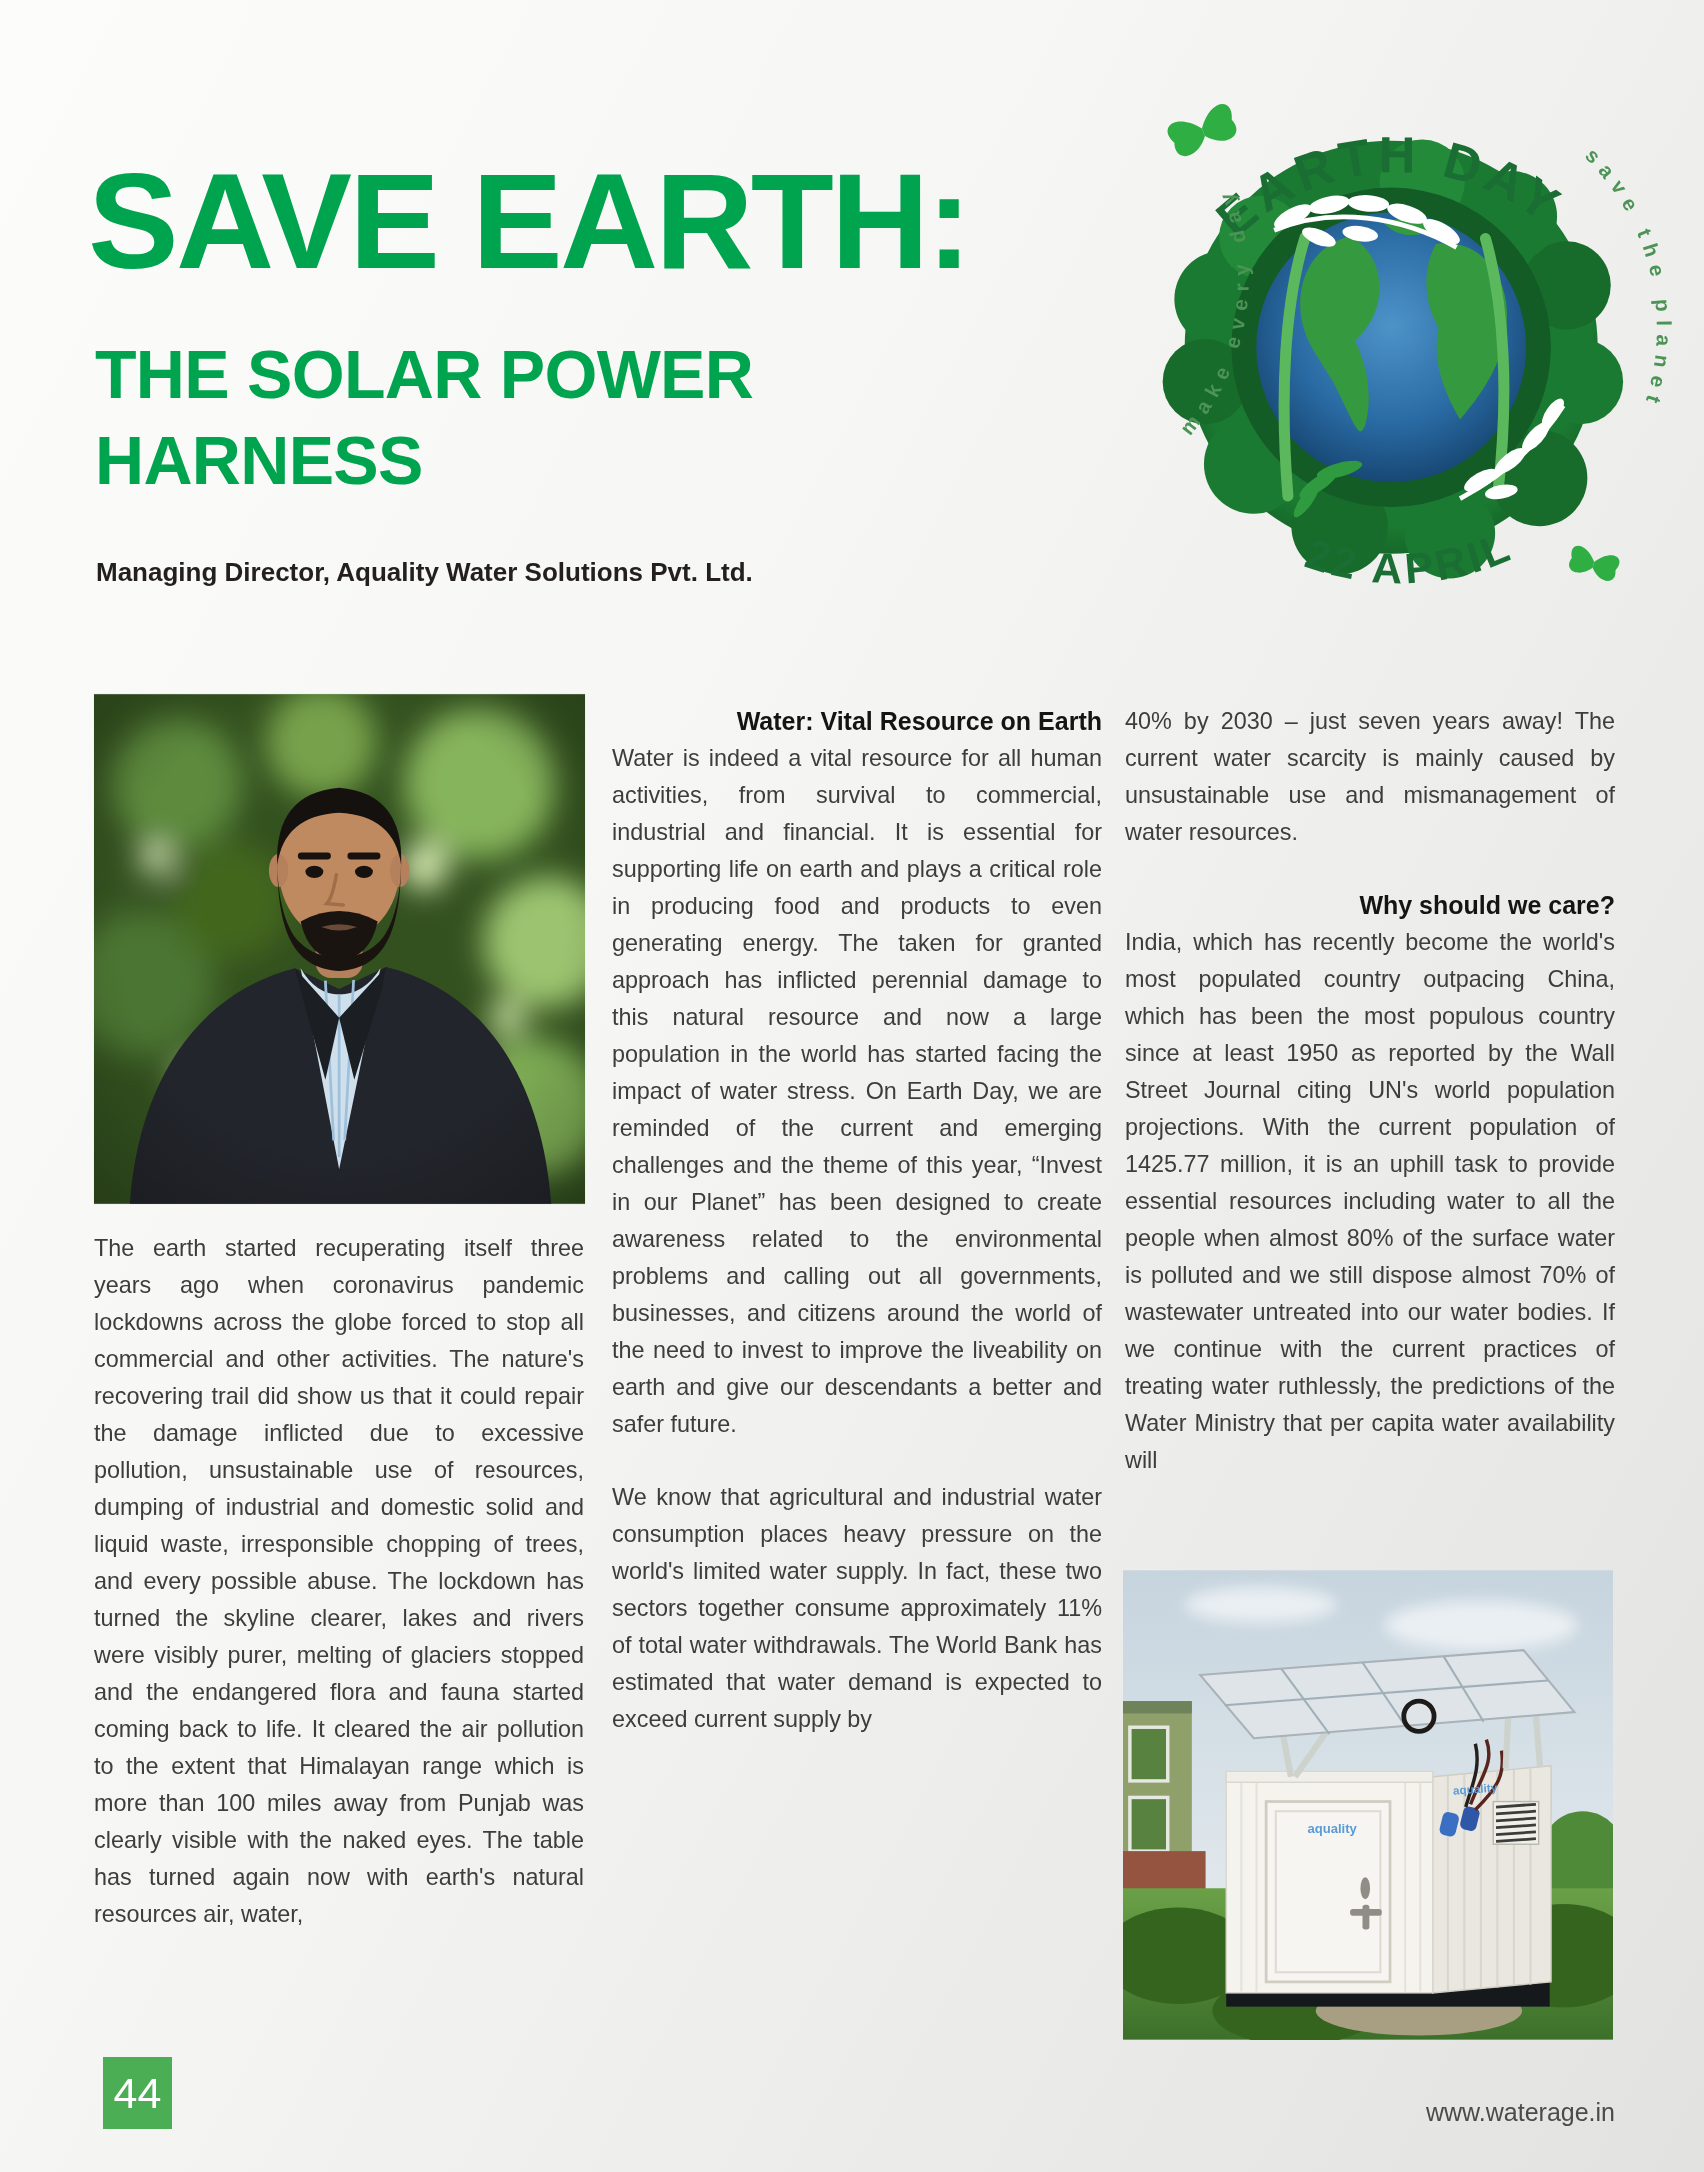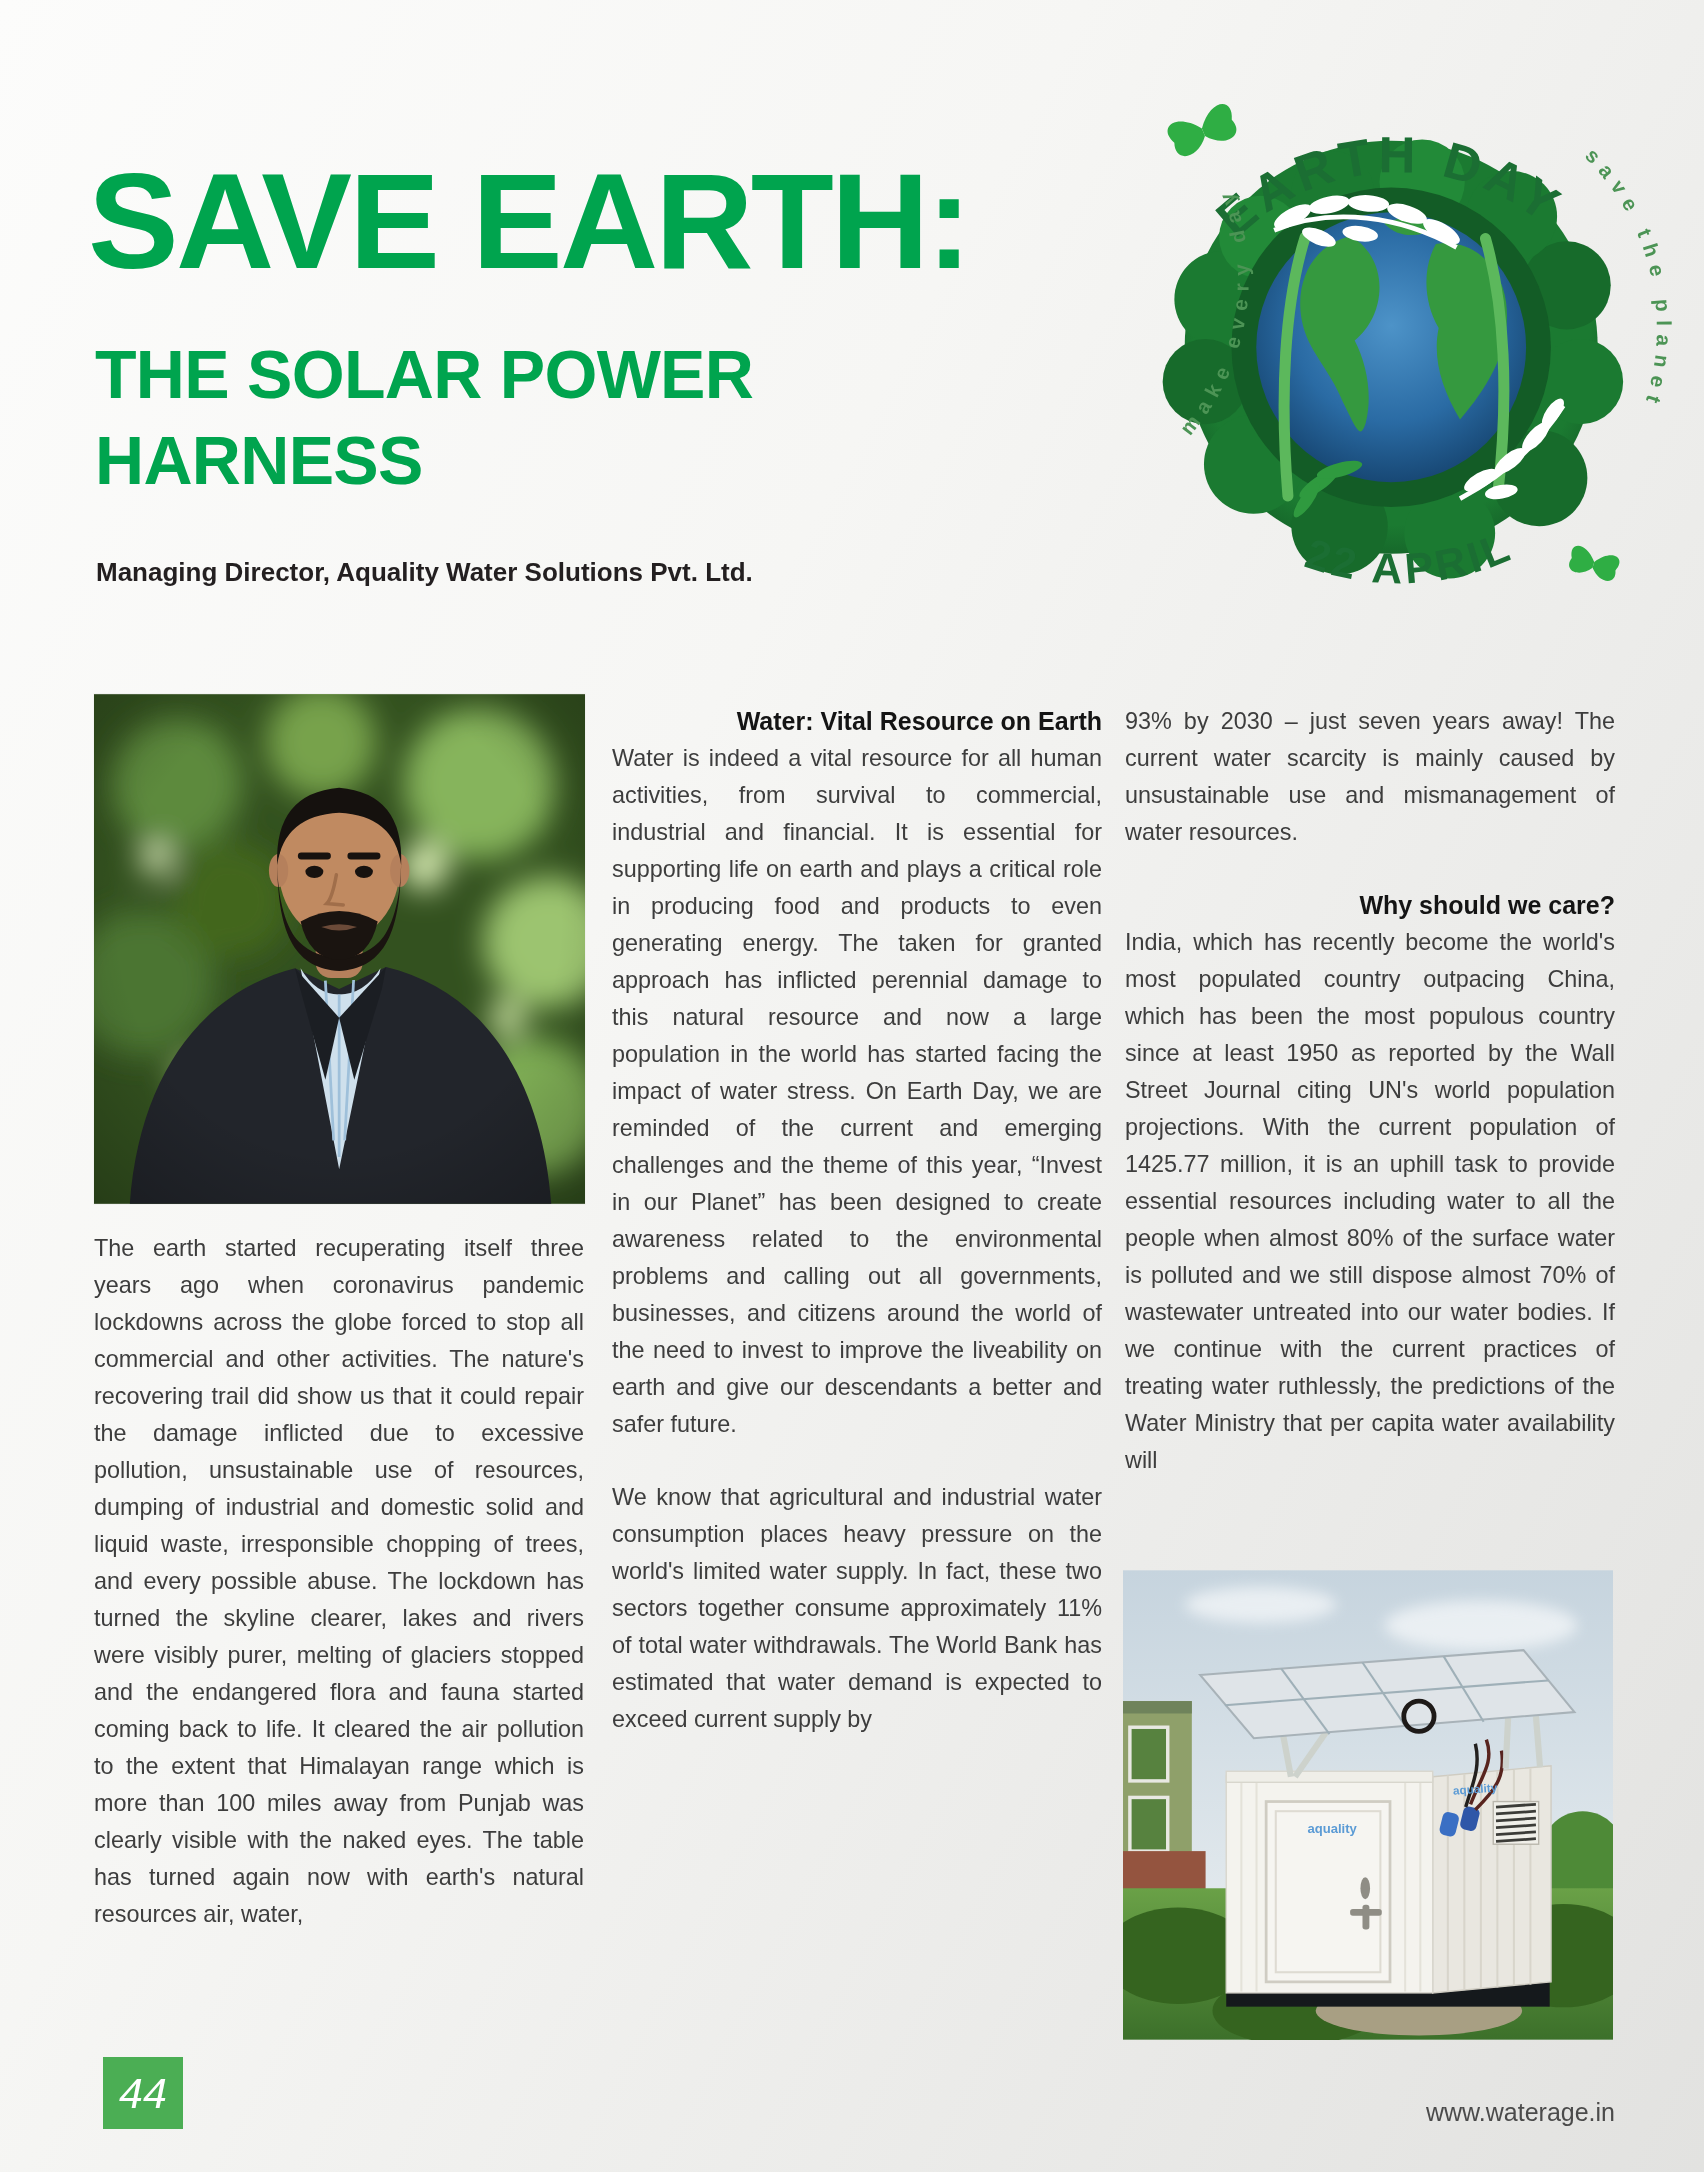--- a/index.html
+++ b/index.html
@@ -28,23 +28,23 @@
     font-size:23.4px;line-height:37px;color:#3d3d3d;text-align:justify;
   }
   .col p{margin:0 0 36px 0;}
   .col p:last-child{margin-bottom:0;}
   .subhead{margin:0;font-size:25px;font-weight:800;color:#141414;line-height:37px;text-align:right;}
   .col1{left:94px;top:1230px;}
   .col2{left:612px;top:703px;}
   .col3{left:1125px;top:703px;}
   .container-photo{position:absolute;left:1123px;top:1570px;width:490px;height:470px;}
   .pagenum{
-    position:absolute;left:103px;top:2057px;width:80px;height:72px;
+    position:absolute;left:103px;top:2057px;width:69px;height:72px;
     background:#4bae54;color:#ffffff;font-size:43px;font-weight:400;
-    display:flex;align-items:center;justify-content:center;font-style:italic;
+    display:flex;align-items:center;justify-content:center;
   }
   .website{
     position:absolute;right:90px;top:2098px;
     font-size:25px;color:#4b4b4b;font-weight:400;
   }
   svg{display:block;}
 </style>
 </head>
 <body>
 
@@ -219,21 +219,21 @@
     <p>The earth started recuperating itself three years ago when coronavirus pandemic lockdowns across the globe forced to stop all commercial and other activities. The nature's recovering trail did show us that it could repair the damage inflicted due to excessive pollution, unsustainable use of resources, dumping of industrial and domestic solid and liquid waste, irresponsible chopping of trees, and every possible abuse. The lockdown has turned the skyline clearer, lakes and rivers were visibly purer, melting of glaciers stopped and the endangered flora and fauna started coming back to life. It cleared the air pollution to the extent that Himalayan range which is more than 100 miles away from Punjab was clearly visible with the naked eyes. The table has turned again now with earth's natural resources air, water,</p>
   </div>
 
   <div class="col col2">
     <h3 class="subhead">Water: Vital Resource on Earth</h3>
     <p>Water is indeed a vital resource for all human activities, from survival to commercial, industrial and financial. It is essential for supporting life on earth and plays a critical role in producing food and products to even generating energy. The taken for granted approach has inflicted perennial damage to this natural resource and now a large population in the world has started facing the impact of water stress. On Earth Day, we are reminded of the current and emerging challenges and the theme of this year, “Invest in our Planet” has been designed to create awareness related to the environmental problems and calling out all governments, businesses, and citizens around the world of the need to invest to improve the liveability on earth and give our descendants a better and safer future.</p>
     <p>We know that agricultural and industrial water consumption places heavy pressure on the world's limited water supply. In fact, these two sectors together consume approximately 11% of total water withdrawals. The World Bank has estimated that water demand is expected to exceed current supply by</p>
   </div>
 
   <div class="col col3">
-    <p>93% by 2030 – just seven years away! The current water scarcity is mainly caused by unsustainable use and mismanagement of water resources.</p>
+    <p>40% by 2030 – just seven years away! The current water scarcity is mainly caused by unsustainable use and mismanagement of water resources.</p>
     <h3 class="subhead">Why should we care?</h3>
     <p>India, which has recently become the world's most populated country outpacing China, which has been the most populous country since at least 1950 as reported by the Wall Street Journal citing UN's world population projections. With the current population of 1425.77 million, it is an uphill task to provide essential resources including water to all the people when almost 80% of the surface water is polluted and we still dispose almost 70% of wastewater untreated into our water bodies. If we continue with the current practices of treating water ruthlessly, the predictions of the Water Ministry that per capita water availability will</p>
   </div>
 
   <div class="container-photo">
     <svg viewBox="0 0 712 682" width="490" height="470">
       <defs>
         <linearGradient id="sky" x1="0" y1="0" x2="0" y2="1">
           <stop offset="0%" stop-color="#c6d4de"></stop>
           <stop offset="100%" stop-color="#edf1f3"></stop>

